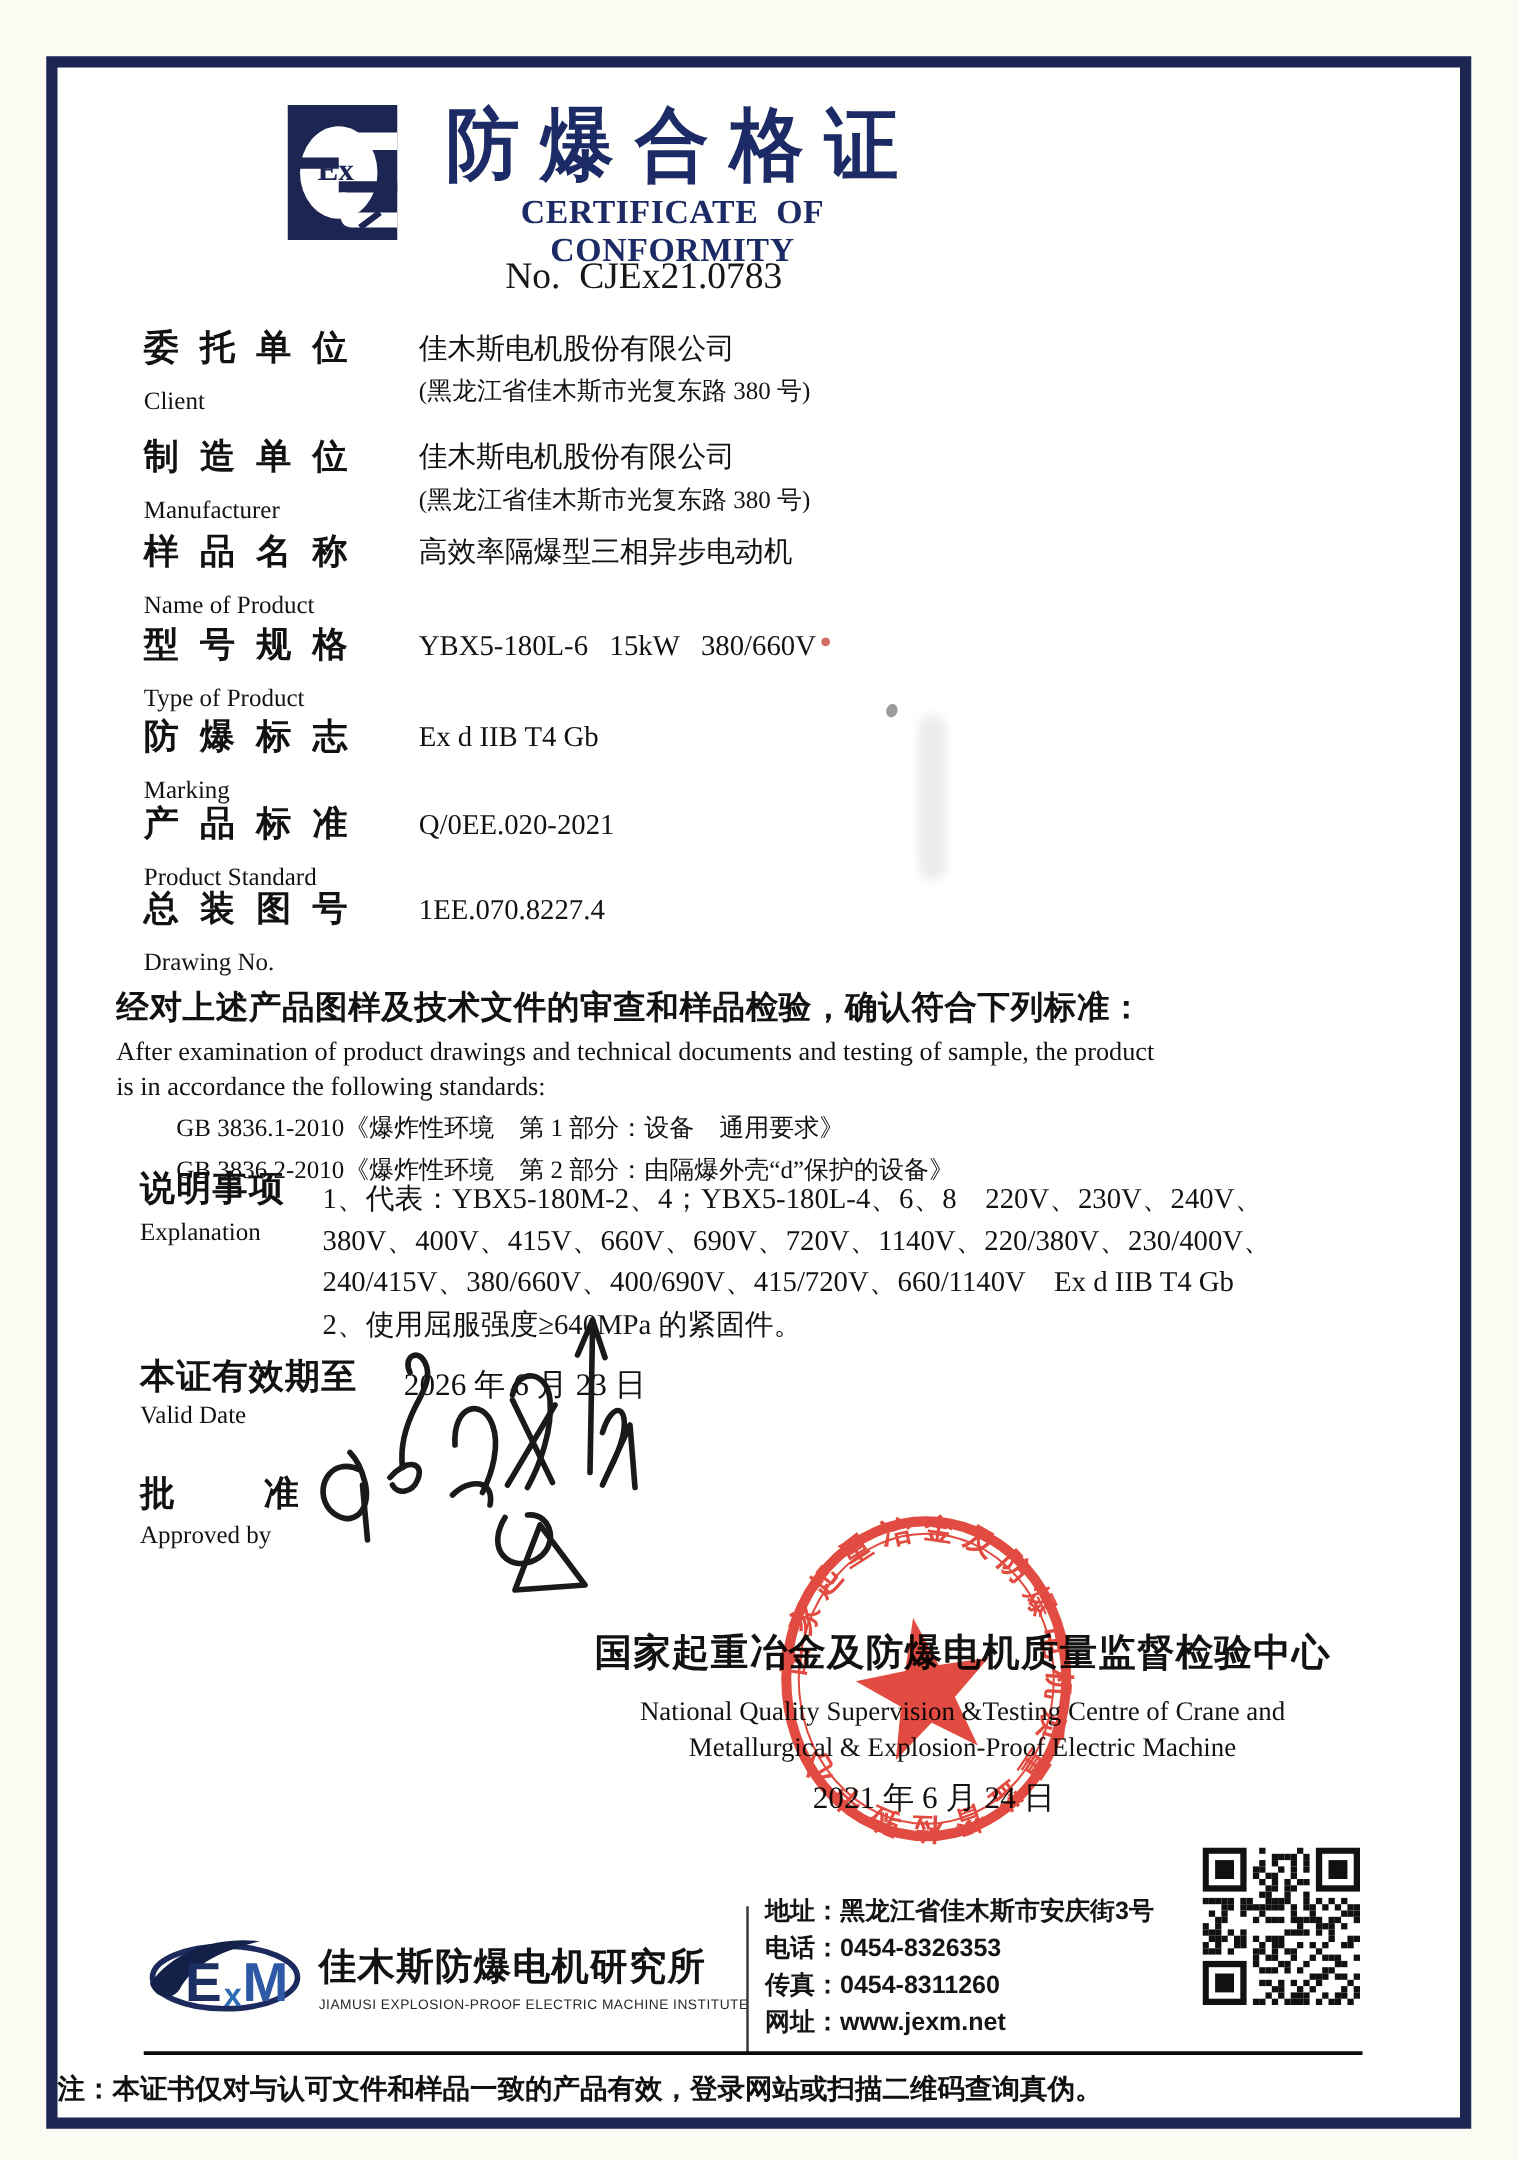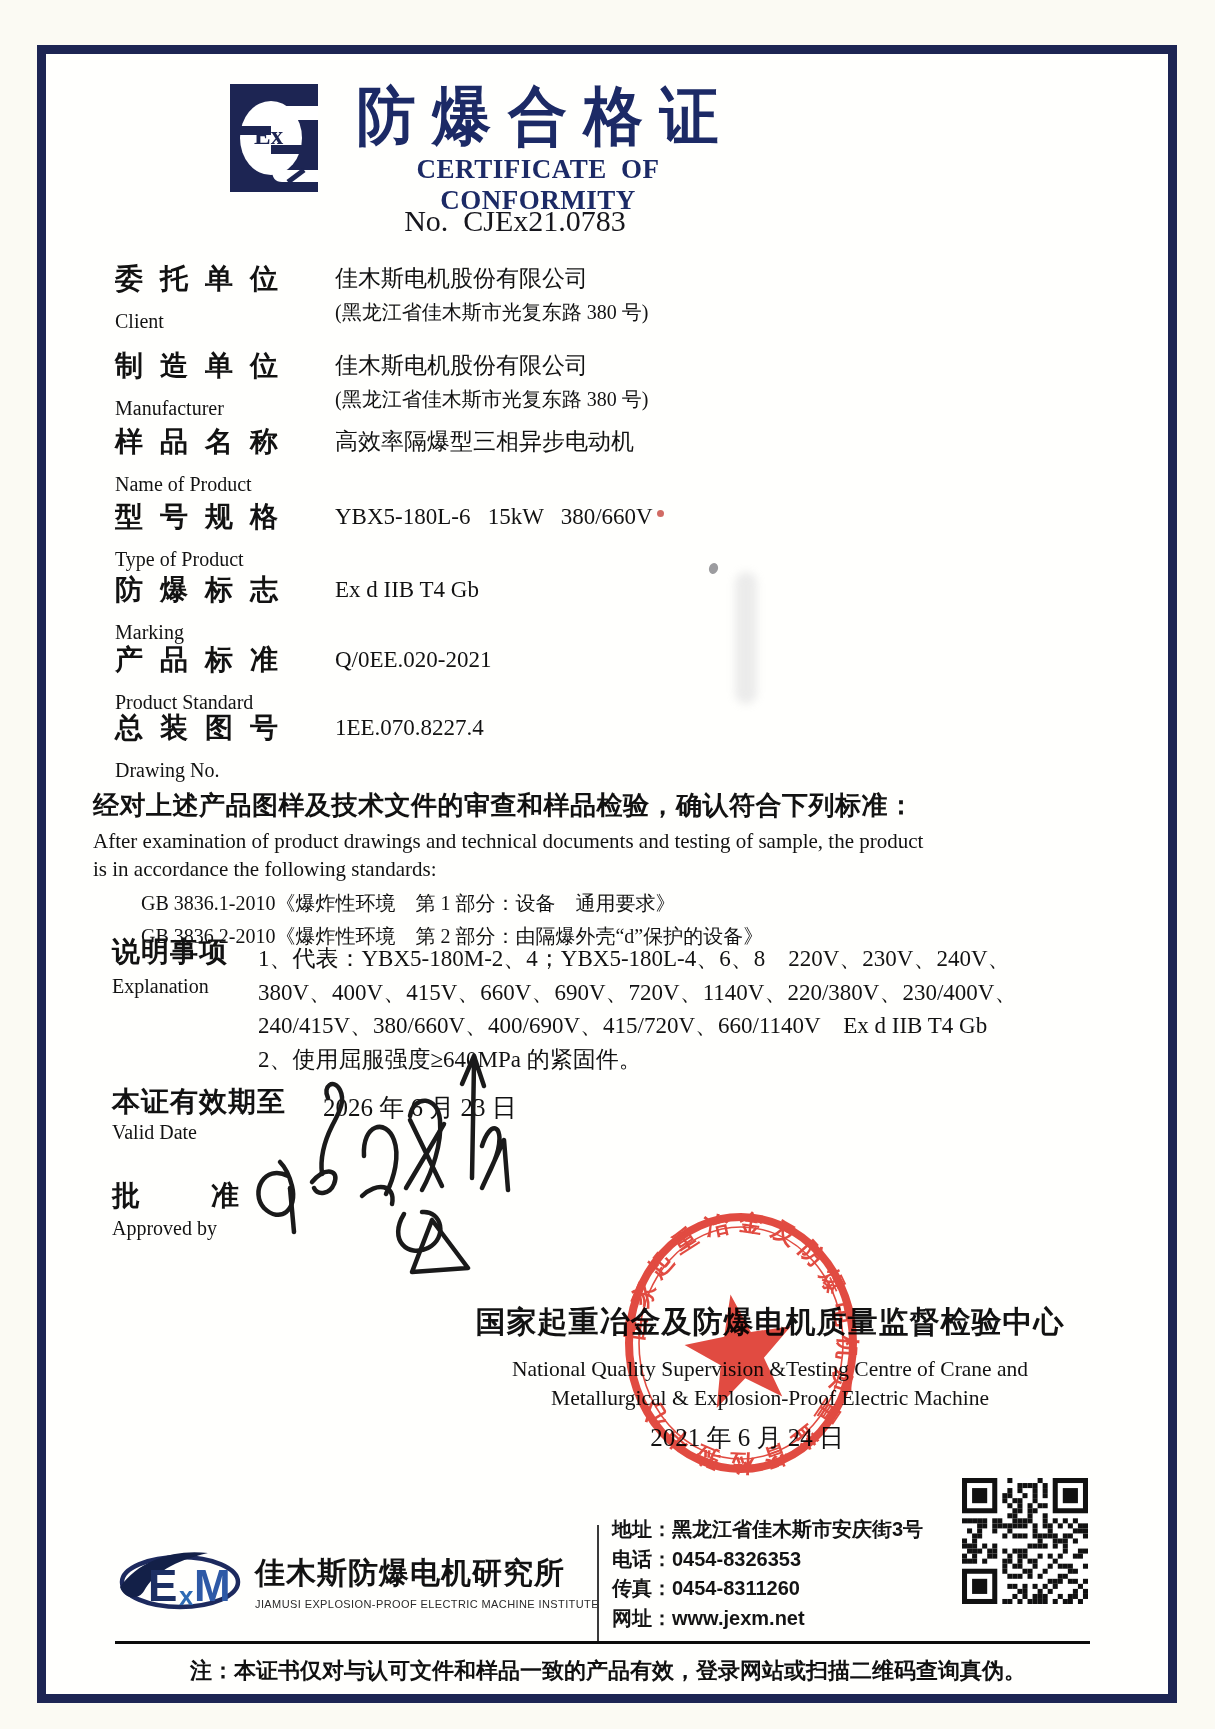--- a/index.html
+++ b/index.html
@@ -30,21 +30,21 @@
   .auth-cn{font-size:30px;font-weight:bold;letter-spacing:1px;}
   .auth-en{font-size:21.5px;line-height:29px;}
   .auth-date{font-size:25px;margin-top:8px;padding-right:46px;}
   .seal{mix-blend-mode:multiply;opacity:.88;}
   
   .inst-cn{font-size:30px;font-weight:bold;font-family:"Liberation Sans","DejaVu Sans",sans-serif;letter-spacing:1px;}
   .inst-en{font-size:11px;font-family:"Liberation Sans","DejaVu Sans",sans-serif;color:#2a2a2a;letter-spacing:.4px;margin-top:4px;}
   .contact{font-family:"Liberation Sans","DejaVu Sans",sans-serif;font-size:20px;font-weight:600;color:#141414;line-height:29.5px;}
   .vline{left:597px;top:1525px;width:2px;height:118px;background:#3a3a3a;}
   .hline{left:115px;top:1641px;width:975px;height:3px;background:#0c0c0c;}
-  .note{left:46px;top:1656px;width:1124px;text-align:center;font-family:"Liberation Sans","DejaVu Sans",sans-serif;
+  .note{left:46px;top:1656px;width:1124px;text-align:left;font-family:"Liberation Sans","DejaVu Sans",sans-serif;
         font-size:22px;font-weight:700;color:#101010;}
   
   .speck-red{left:657px;top:510px;width:7px;height:7px;background:#c23a30;border-radius:50%;opacity:.75;}
   .speck-dark{left:709px;top:563px;width:9px;height:11px;background:#4a4a52;border-radius:50%;opacity:.55;transform:rotate(20deg);}
   .smudge{left:735px;top:572px;width:22px;height:132px;background:#b9b9bd;opacity:.28;border-radius:12px;filter:blur(4px);}
 </style>
 </head>
 <body>
 
 <div class="abs frame"></div>

